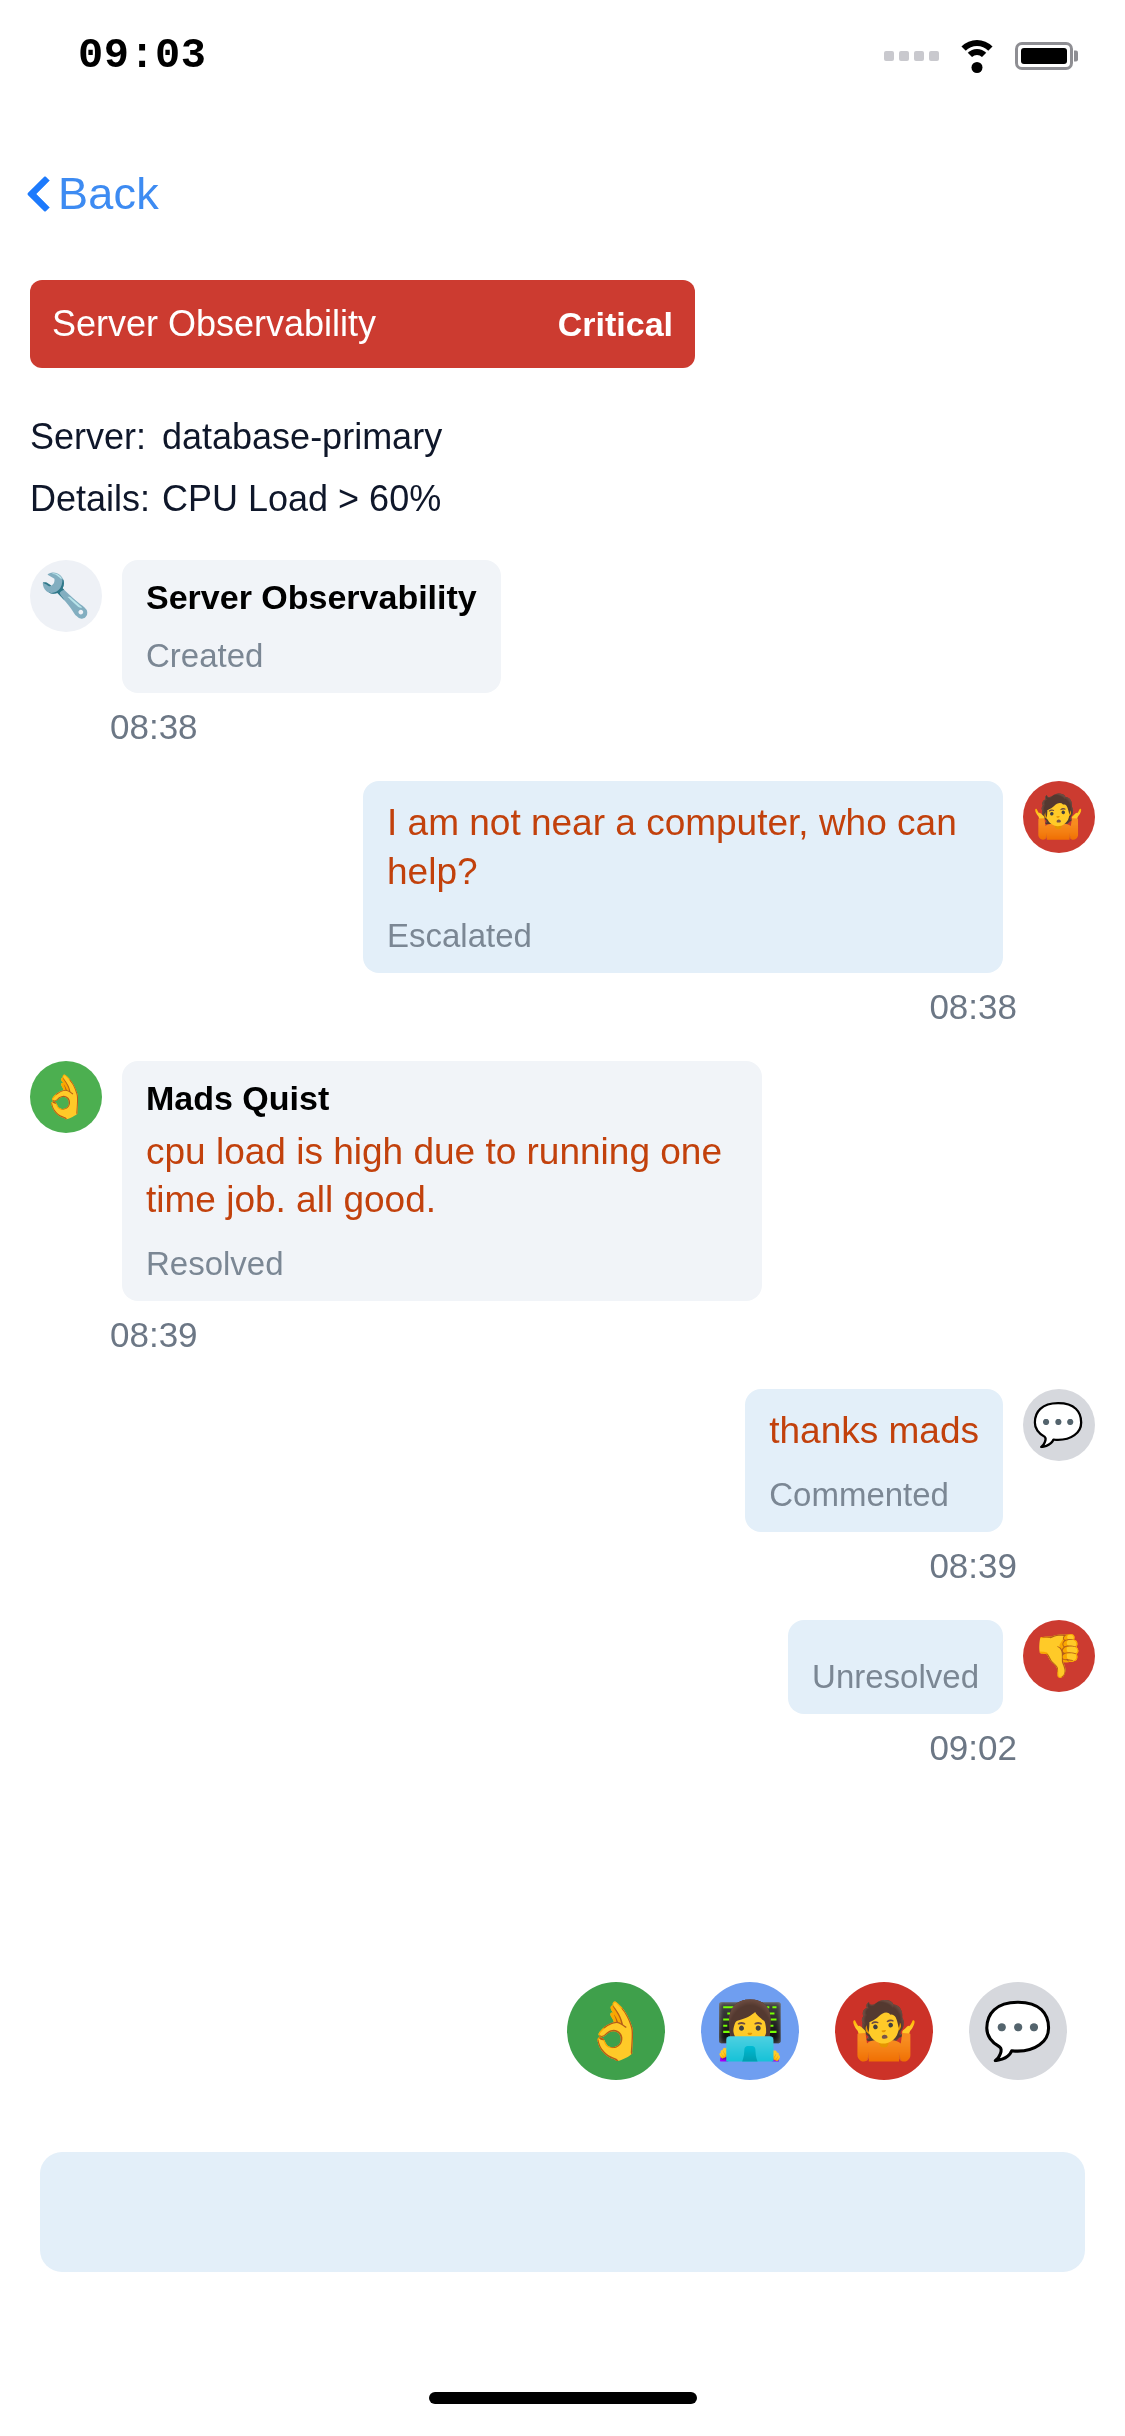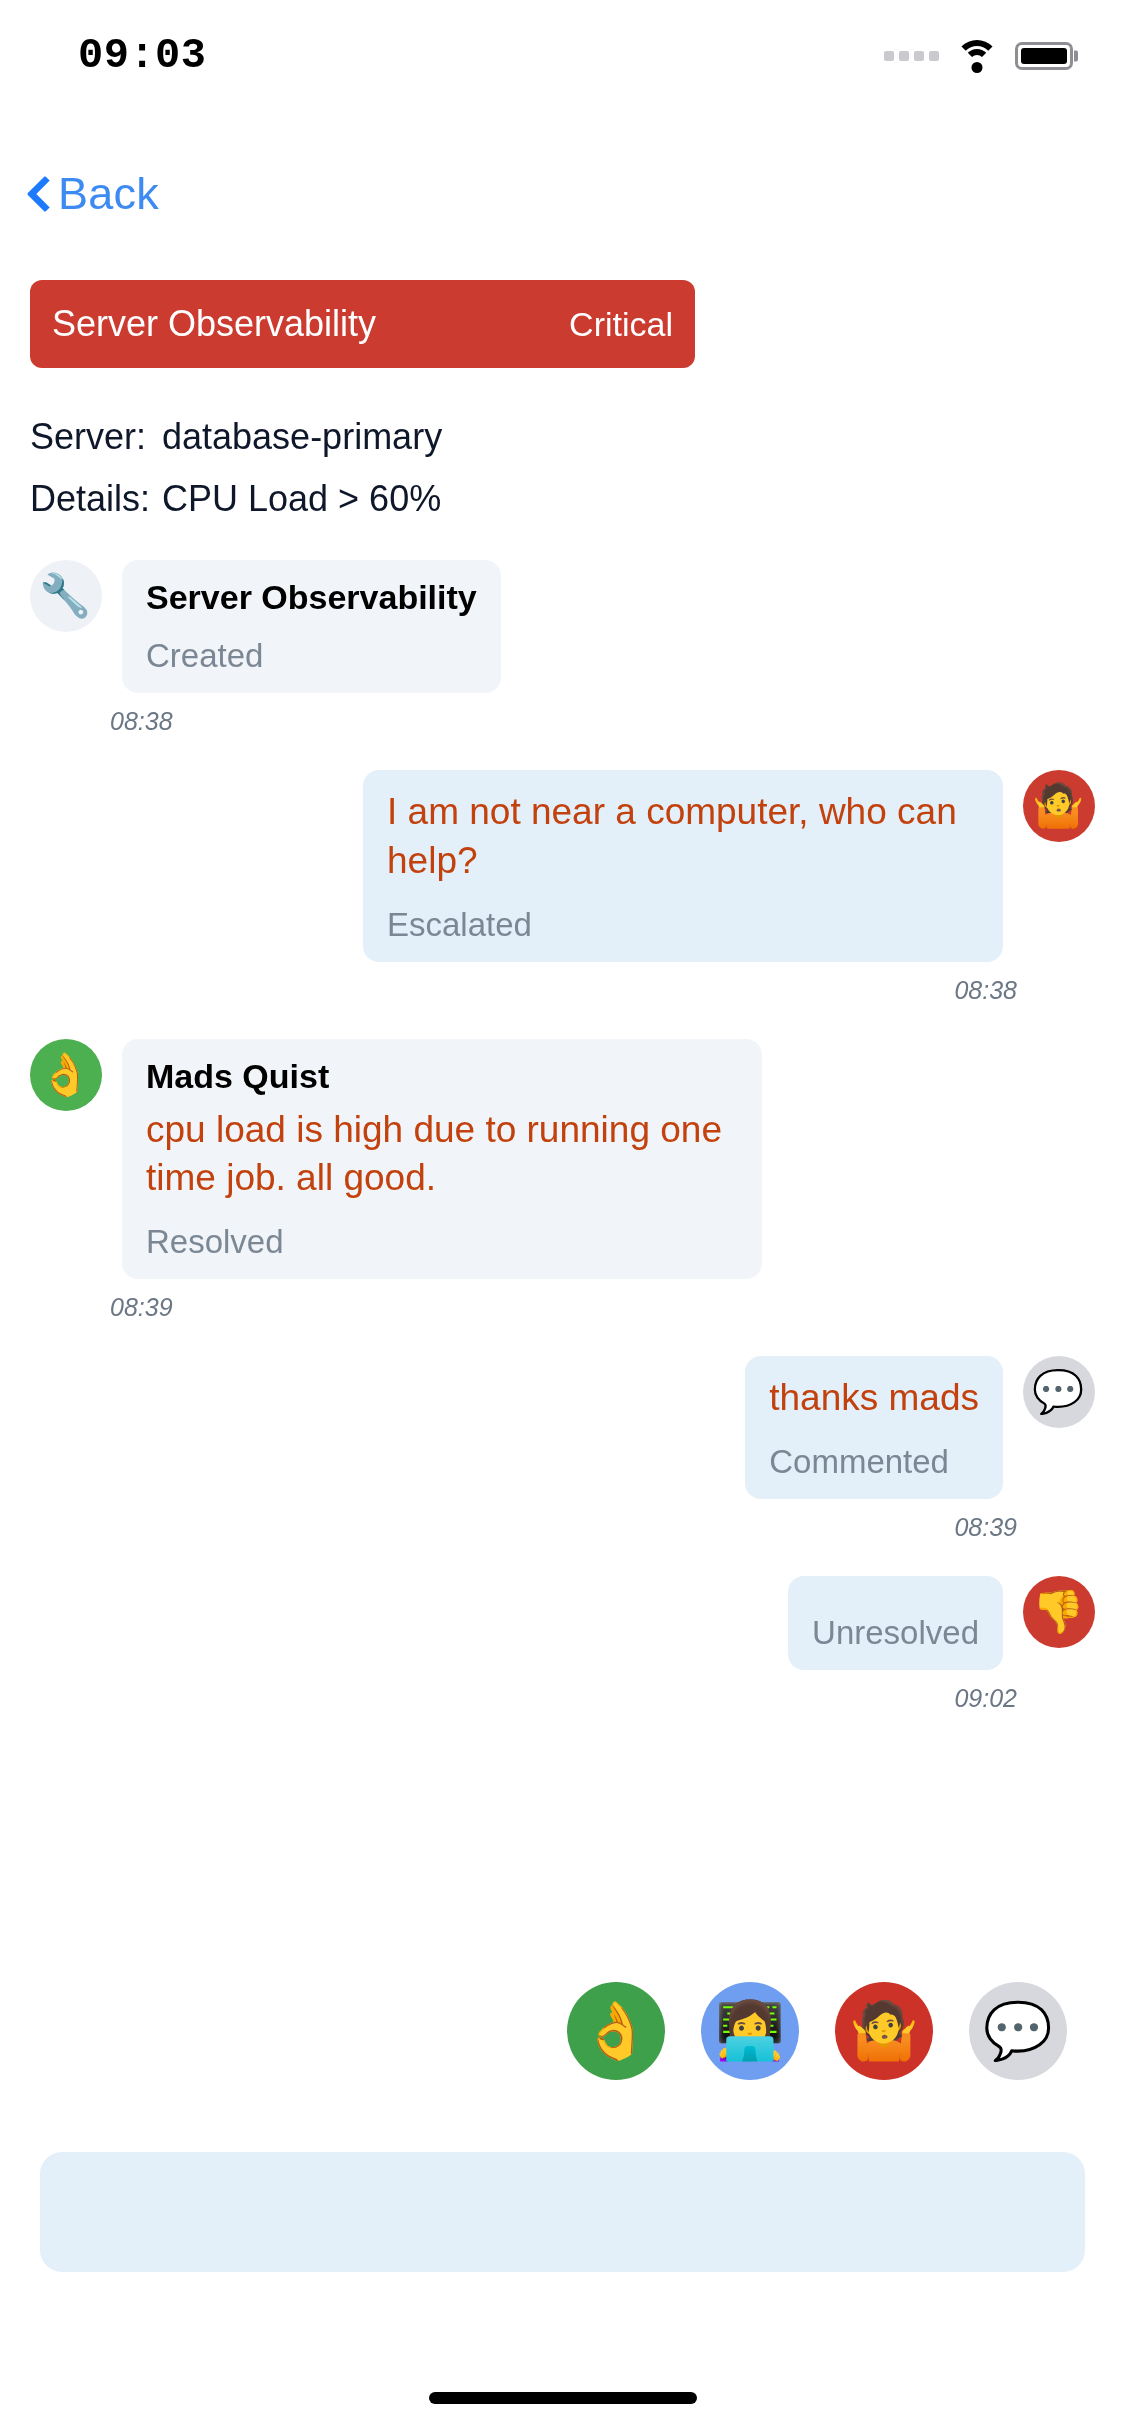--- a/index.html
+++ b/index.html
@@ -44,21 +44,21 @@
           border-bottom: 7px solid #1d7afc; transform: rotate(45deg);
           border-radius: 2px; margin-left: 6px; }
   .back-label { font-size: 45px; color: #3d8bf2; letter-spacing: 0.2px; }
 
   
   .banner { position: absolute; top: 280px; left: 30px; width: 665px; height: 88px;
             background: #cc3b30; border-radius: 12px;
             display: flex; align-items: center; justify-content: space-between;
             padding: 0 22px; }
   .banner-title { font-size: 36px; color: #fff; }
-  .banner-sev { font-size: 34px; color: #fff; font-weight: 400; }
+  .banner-sev { font-size: 34px; color: #fff; font-weight: 700; }
 
   
   .meta { position: absolute; left: 30px; font-size: 36px; color: #0f172a; }
   .meta span.k { display: inline-block; min-width: 132px; }
   .meta.m1 { top: 416px; }
   .meta.m2 { top: 478px; }
 
   
   .thread { position: absolute; top: 560px; left: 0; width: 1125px; }
   .row { display: flex; padding: 0 30px; align-items: flex-start; }
@@ -72,21 +72,21 @@
   .av-red   { background: #cc3b30; }
   .av-lgray { background: #d6d8dd; }
   .bubble { border-radius: 16px; padding: 18px 24px; max-width: 640px; }
   .bubble.gray { background: #f1f4f8; }
   .bubble.blue { background: #e3eff9; }
   .b-name { font-size: 34px; font-weight: 700; color: #000; margin-bottom: 10px; }
   .b-text { font-size: 37px; color: #c2410c; line-height: 1.32; }
   .b-status { font-size: 33px; color: #7b8794; margin-top: 20px; }
   .row.in .bubble { margin-left: 20px; }
   .row.out .bubble { margin-right: 20px; }
-  .ts { font-size: 25px; color: #6c7785; padding: 0 30px; margin-top: 14px; font-style: italic; }
+  .ts { font-size: 35px; color: #6c7785; padding: 0 30px; margin-top: 14px; }
   .ts.in  { text-align: left;  padding-left: 110px; }
   .ts.out { text-align: right; padding-right: 108px; }
   .msg-block { margin-bottom: 34px; }
 
   
   .reactions { position: absolute; top: 1982px; left: 0; width: 1125px;
                display: flex; justify-content: flex-end; gap: 36px; padding-right: 58px; }
   .react { width: 98px; height: 98px; border-radius: 50%;
            display: flex; align-items: center; justify-content: center;
            font-size: 56px; line-height: 1; }

